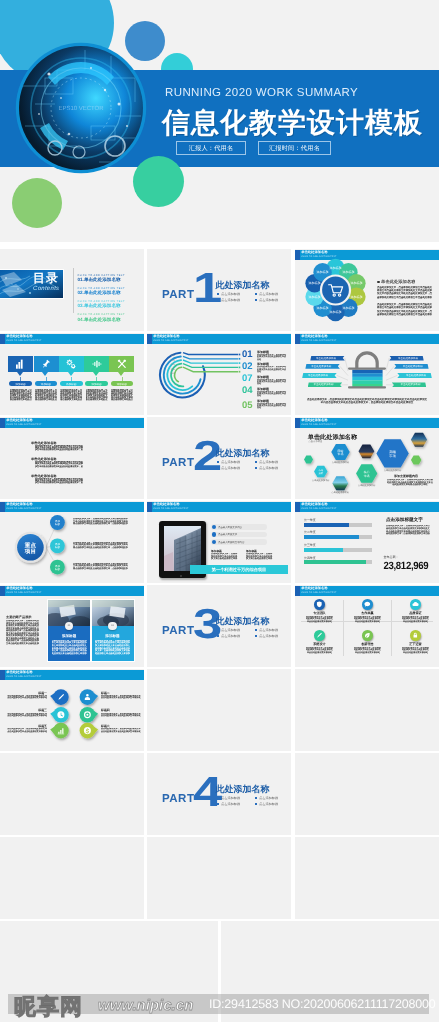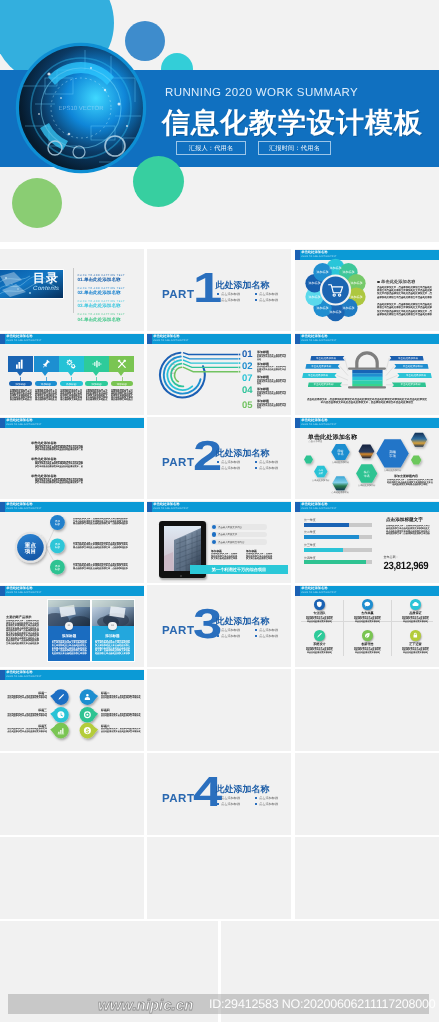--- a/index.html
+++ b/index.html
@@ -753,16 +753,17 @@
 
   <div class="slide" id="sl-hexphoto" style="left:295px;top:837px;width:144px;height:82px;"></div>
 
   <div class="slide" id="sl-people" style="left:0px;top:921px;width:218px;height:101px;"></div>
 
   <div class="slide" id="sl-thanks" style="left:221px;top:921px;width:218px;height:101px;"></div>
 
   </div>
 
   <div class="wm">
+    <div class="wm-logo">昵享网</div>
     <div class="wm-url">www.nipic.cn</div>
     <div class="wm-id">ID:29412583 NO:20200606211117208000</div>
   </div>
 </div>
 
 </body></html>

